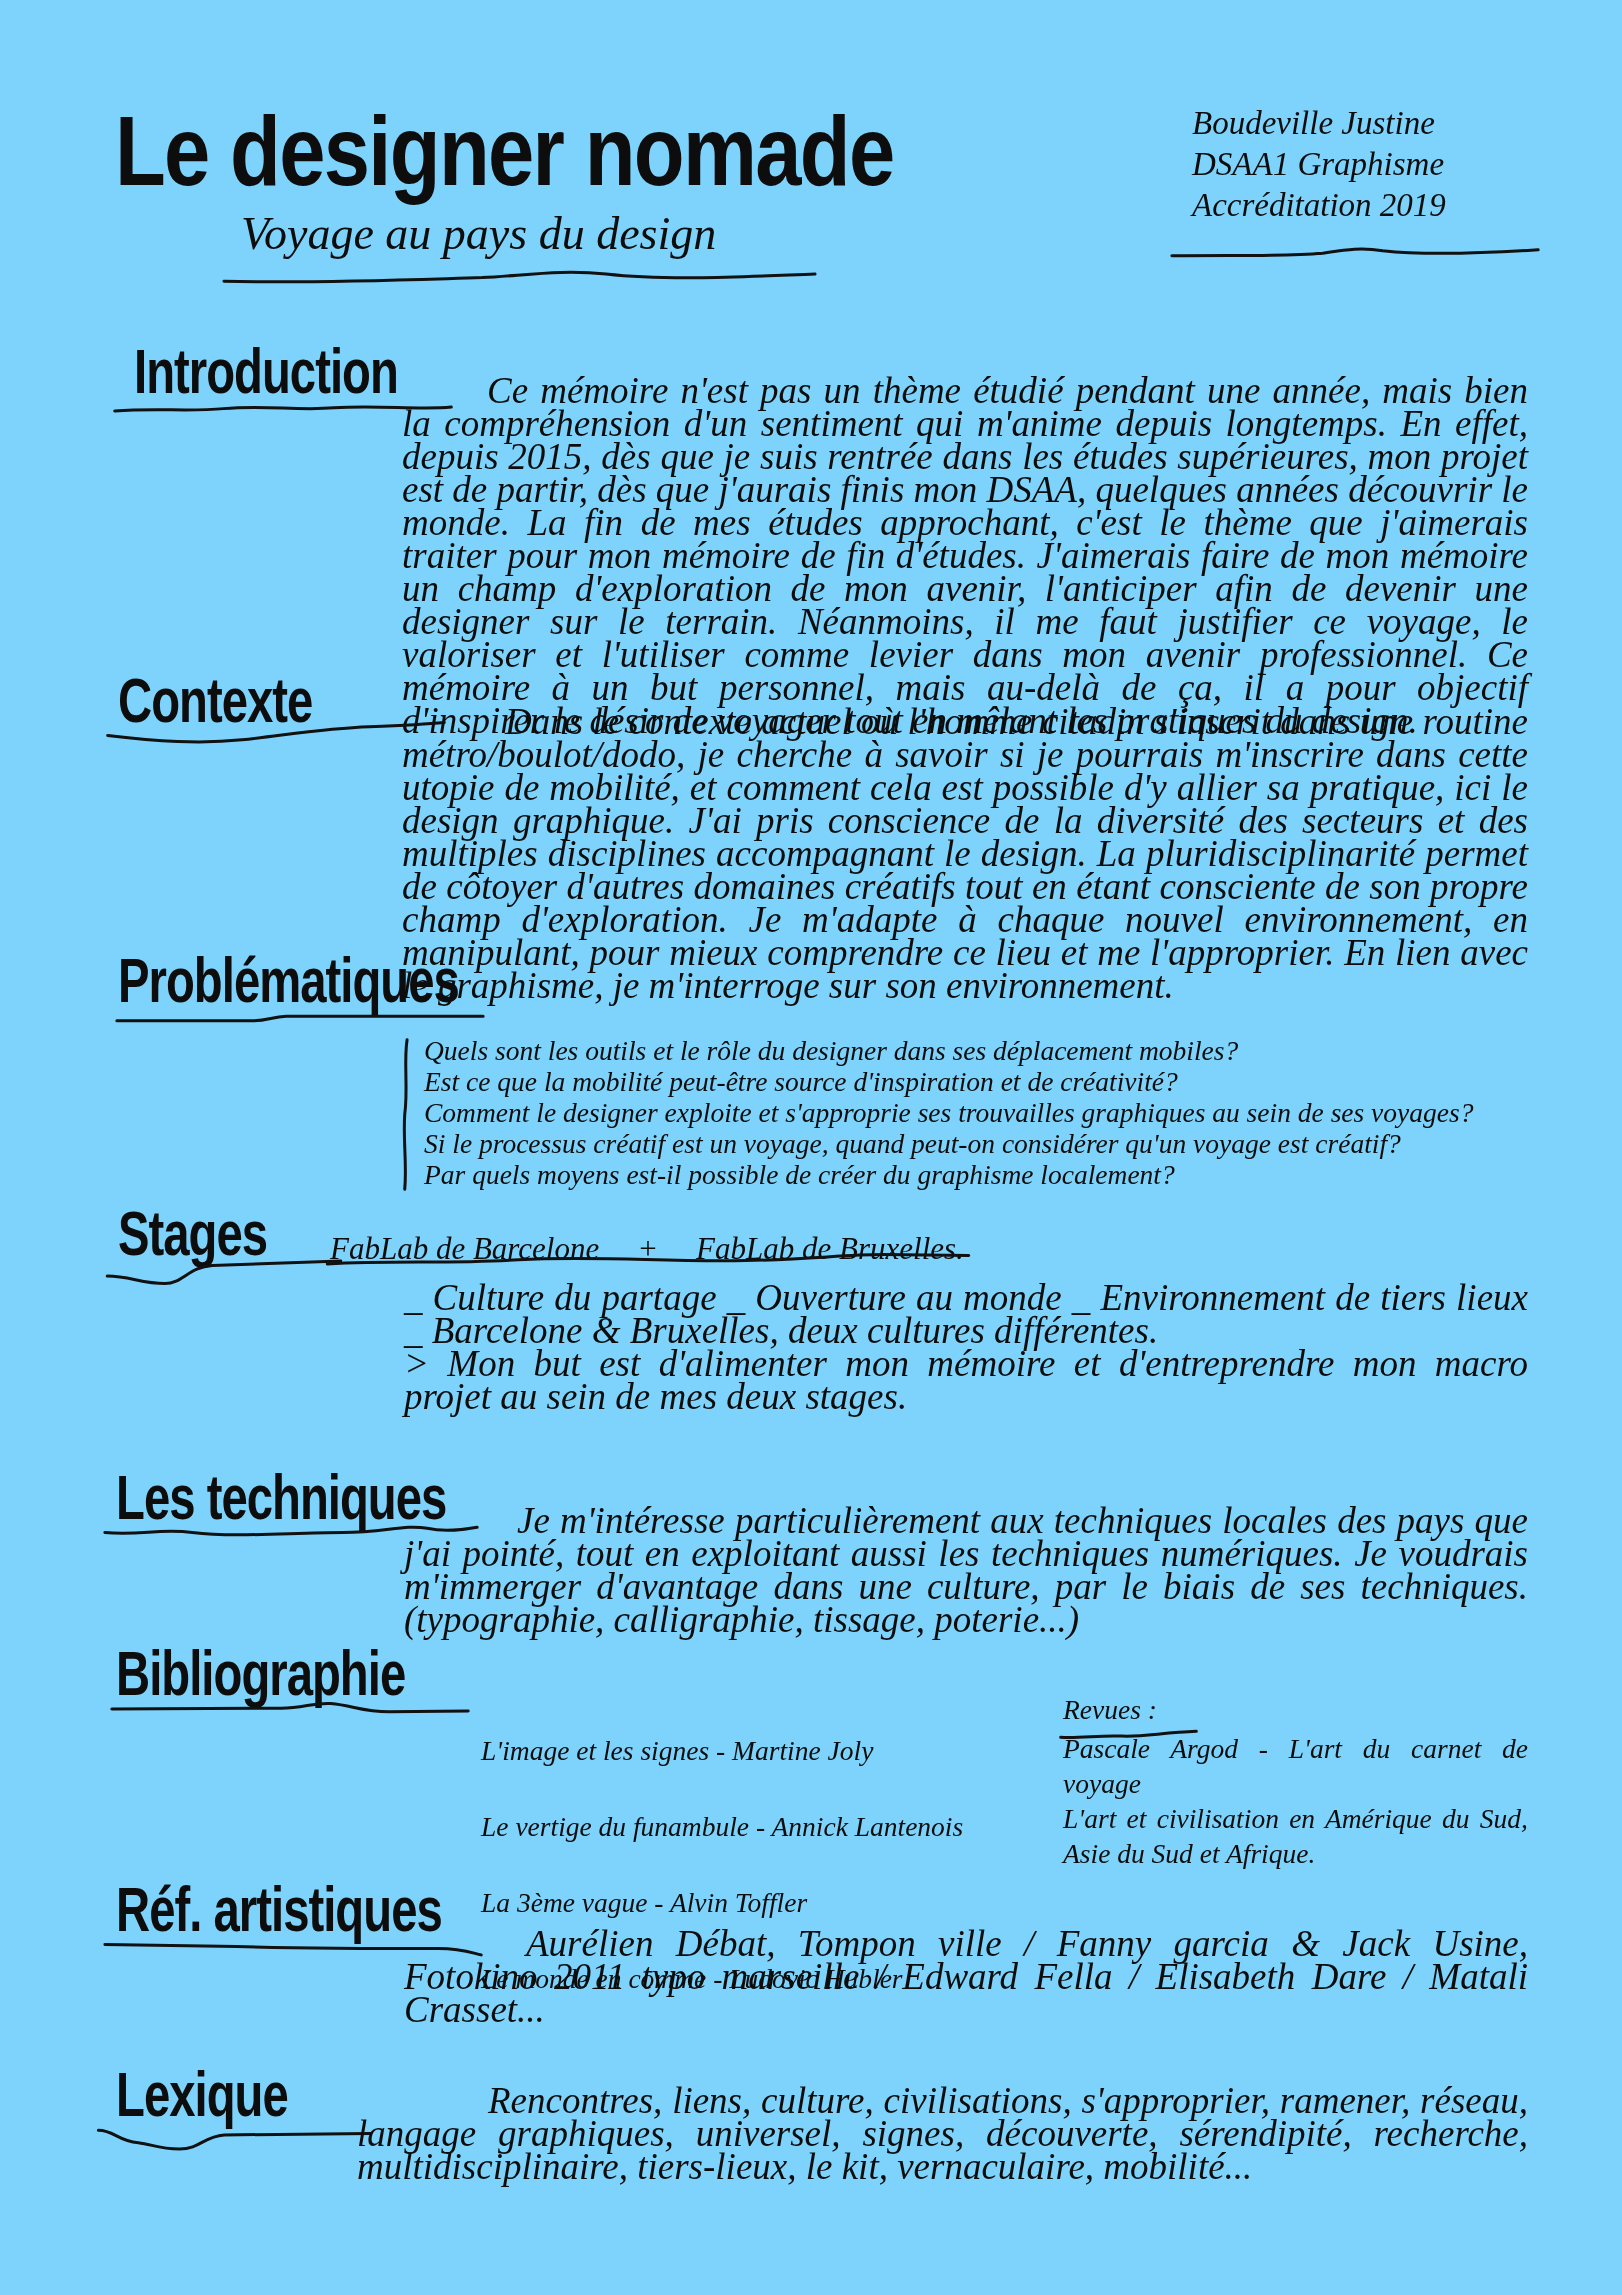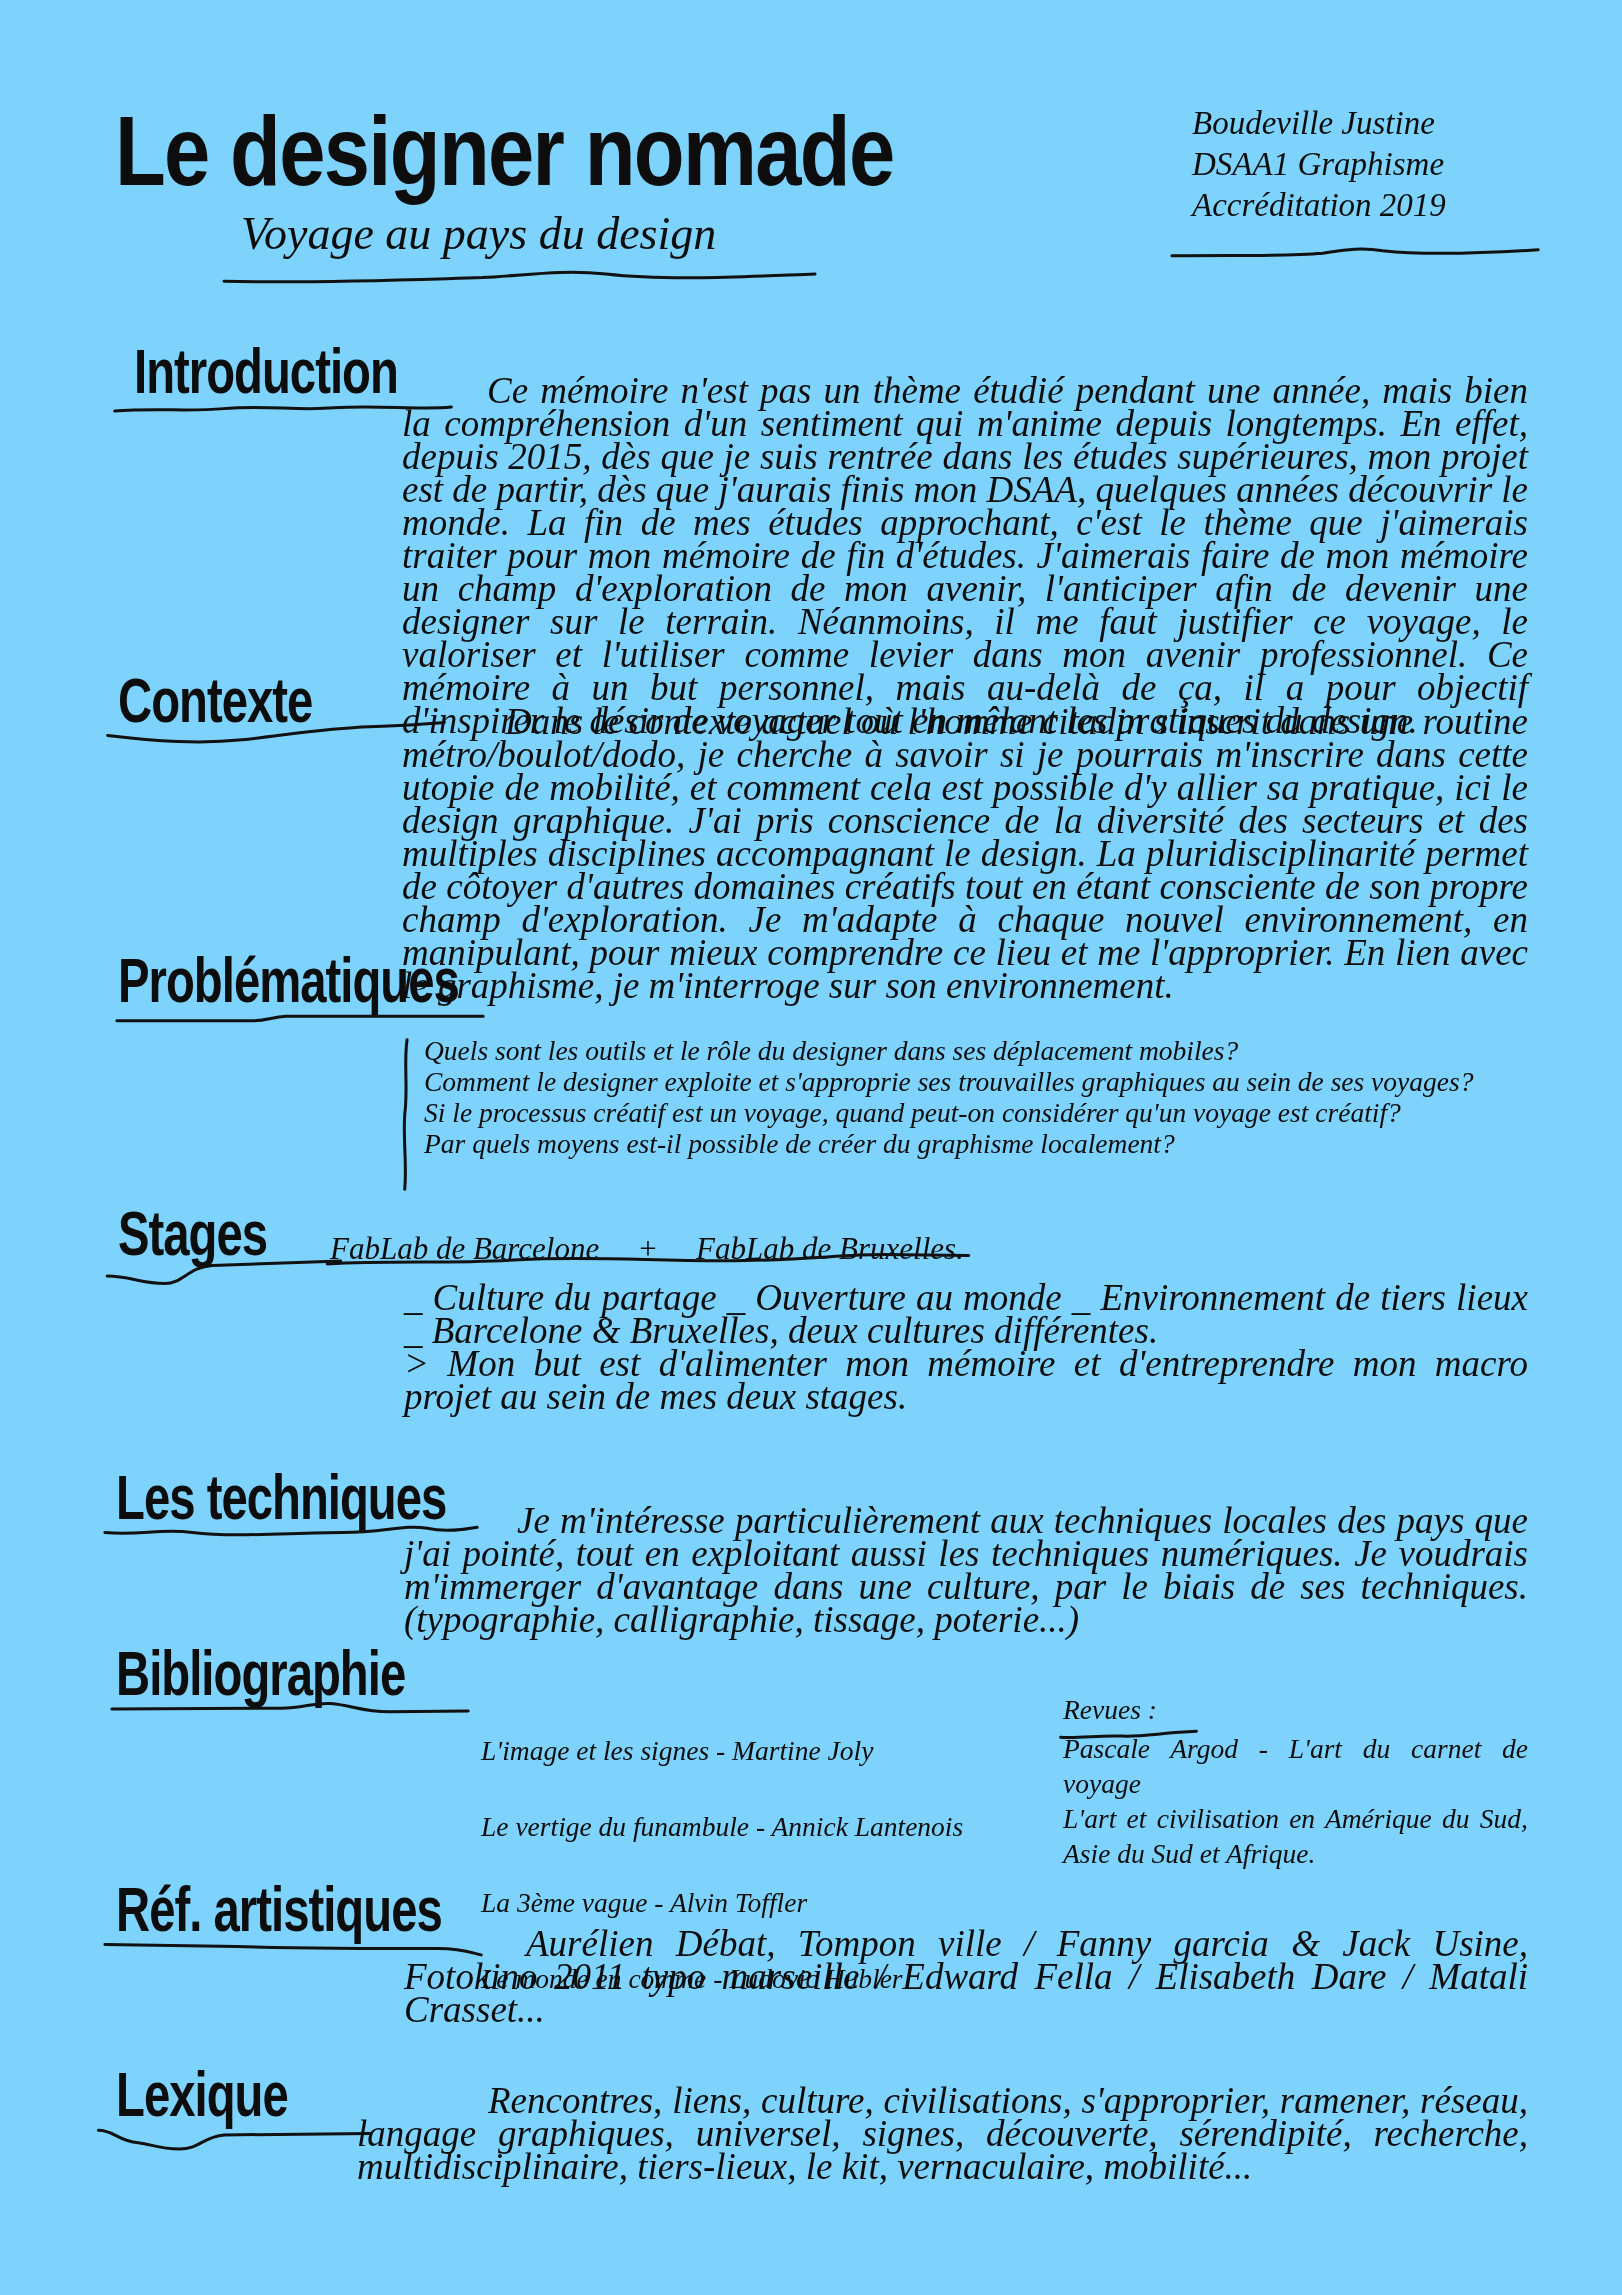--- a/index.html
+++ b/index.html
@@ -114,20 +114,21 @@
 
   <div class="hd" style="left:118px;top:949px;">Problématiques</div>
   <svg class="sq" style="left:115px;top:1011px;width:370px;height:13px;" viewBox="0 0 400 20" preserveAspectRatio="none">
     <path d="M2,15 L150,15 C165,15 170,9 185,8 L398,8"></path>
   </svg>
   <svg class="sq" style="left:400px;top:1039px;width:11.8px;height:151px;" viewBox="0 0 20 400" preserveAspectRatio="none">
     <path d="M12,2 C6,60 14,130 8,200 C5,270 12,330 8,398"></path>
   </svg>
   <div class="list ser" style="left:424px;top:1035px;width:1073px;">
     <div>Quels sont les outils et le rôle du designer dans ses déplacement mobiles?</div>
+    <div>Est ce que la mobilité peut-être source d'inspiration et de créativité?</div>
     <div>Comment le designer exploite et s'approprie ses trouvailles graphiques au sein de ses voyages?</div>
     <div>Si le processus créatif est un voyage, quand peut-on considérer qu'un voyage est créatif?</div>
     <div>Par quels moyens est-il possible de créer du graphisme localement?</div>
   </div>
 
   <div class="hd" style="left:118px;top:1202px;">Stages</div>
   <svg class="sq" style="left:106px;top:1255px;width:236px;height:30px;" viewBox="0 0 400 20" preserveAspectRatio="none">
     <path d="M2,14 C40,14 60,19 100,19 C130,19 140,8 180,7 L398,4"></path>
   </svg>
   <div class="fablab ser" style="left:330px;top:1221px;margin-top:12px;">

